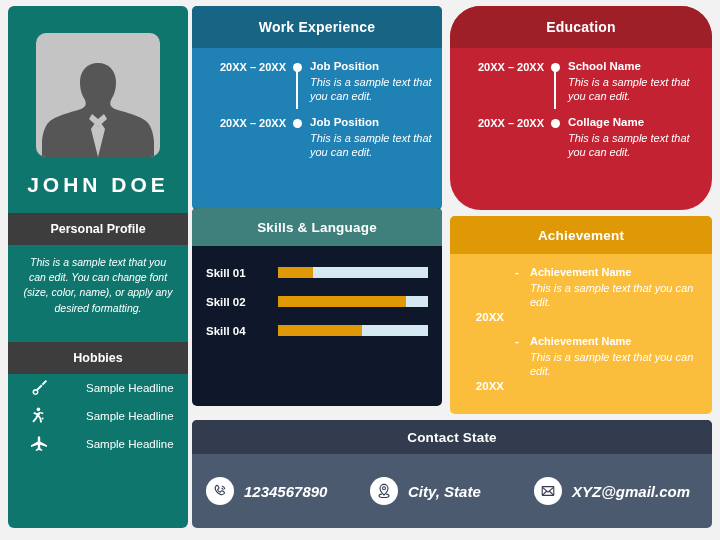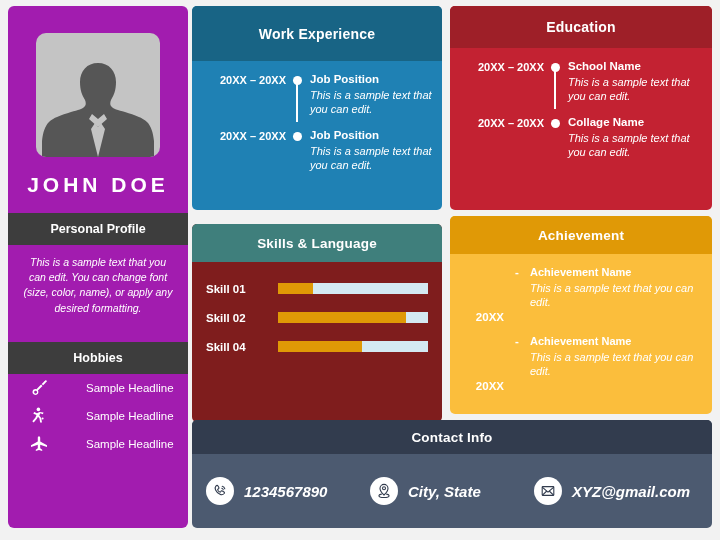--- a/index.html
+++ b/index.html
@@ -44,21 +44,21 @@
     position: relative;
   }
 
   
   #sidebar {
     position: absolute;
     left: 8px;
     top: 6px;
     width: 180px;
     height: 522px;
-    background: #a21caf;
+    background: #0f766e;
     border-radius: 6px;
     overflow: hidden;
   }
   #photo-wrap {
     margin: 27px auto 0 auto;
     width: 124px;
     height: 124px;
     background: #c4c4c4;
     border-radius: 10px;
     display: flex;
@@ -109,26 +109,27 @@
     color: #ffffff;
     font-size: 11.5px;
     padding-left: 10px;
   }
 
   
   #work {
     left: 192px; top: 6px; width: 250px; height: 204px;
     background: #1f81b4;
   }
-  #work .card-head { background: #186485; height: 55px; font-size: 14px; }
+  #work .card-head { background: #186485; height: 42px; font-size: 14px; }
 
   
   #education {
     left: 450px; top: 6px; width: 262px; height: 204px;
     background: #c32232;
+    border-radius: 31px;
   }
   #education .card-head { background: #9e1f28; height: 42px; font-size: 14px; }
 
   
   .tl {
     padding: 12px 8px 0 8px;
   }
   .tl-item {
     display: flex;
     position: relative;
@@ -180,22 +181,22 @@
     color: #ffffff;
     font-size: 11px;
     font-style: italic;
     line-height: 1.3;
     padding-top: 2px;
   }
   .tl-item + .tl-item { margin-top: 13px; }
 
   
   #skills {
-    left: 192px; top: 224px; width: 250px; height: 198px;
-    background: #7f1d1d;
+    left: 192px; top: 208px; width: 250px; height: 198px;
+    background: #0f172a;
   }
   #skills .card-head { background: #3f7f7c; height: 38px; font-size: 13.5px; }
   #skill-list { padding: 12px 14px 0 14px; }
   .skill-row {
     display: flex;
     align-items: center;
     height: 29px;
   }
   .skill-name {
     flex: 0 0 auto;
@@ -457,21 +458,21 @@
           <span class="ach-text">
             <span class="ach-title" style="display: block;">Achievement Name</span>
             <span class="ach-desc" style="display: block;">This is a sample text that you can edit.</span>
           </span>
         </div>
       </div>
     </div>
   </div>
 
   <div class="card" id="contact">
-    <div class="card-head">Contact Info</div>
+    <div class="card-head">Contact State</div>
     <div class="card-body">
       <div id="contact-row">
 
         <div class="contact-item">
           <span class="contact-ico">
             <svg width="18" height="18" viewBox="0 0 18 18">
               <g fill="none" stroke="#323c4e" stroke-width="1.1" stroke-linecap="round">
                 <path d="M5.3 3.6c.5-.4 1.2-.3 1.5.2l1 1.6c.3.5.2 1.1-.3 1.4l-.6.4c-.2.2-.3.4-.2.7.3.9 1.3 1.9 2.2 2.2.3.1.5 0 .7-.2l.4-.6c.3-.5.9-.6 1.4-.3l1.6 1c.5.3.6 1 .2 1.5-1.1 1.3-2.6 1.6-4.2.8-1.7-.8-3.6-2.7-4.4-4.4-.8-1.6-.5-3.1.7-4.3z"></path>
                 <path d="M11.2 4.2c1.3.3 2.3 1.3 2.6 2.6"></path>
                 <path d="M10.8 6.2c.7.2 1.2.7 1.4 1.4"></path>

